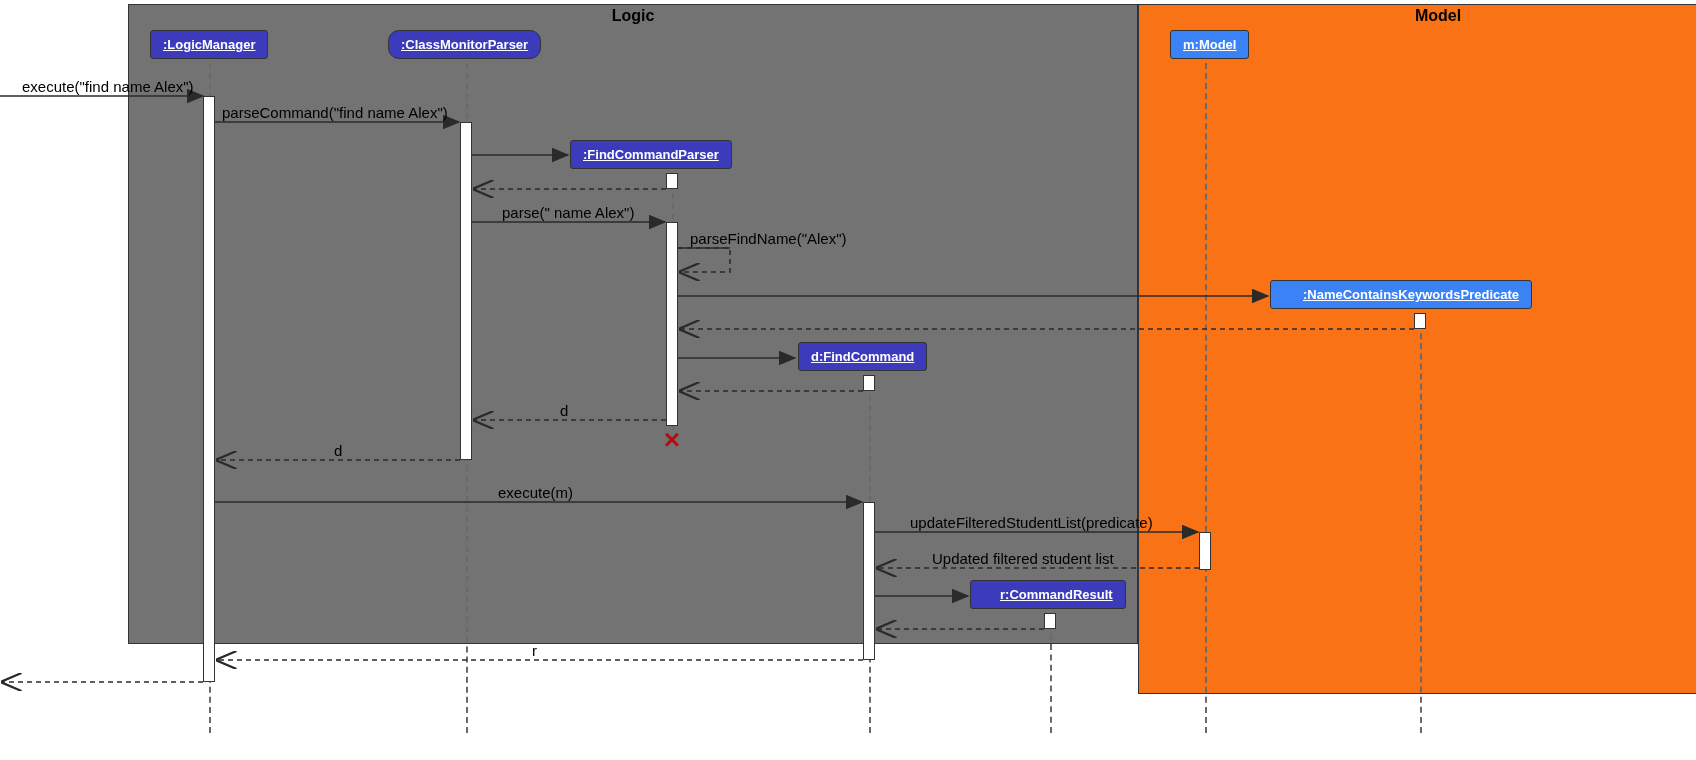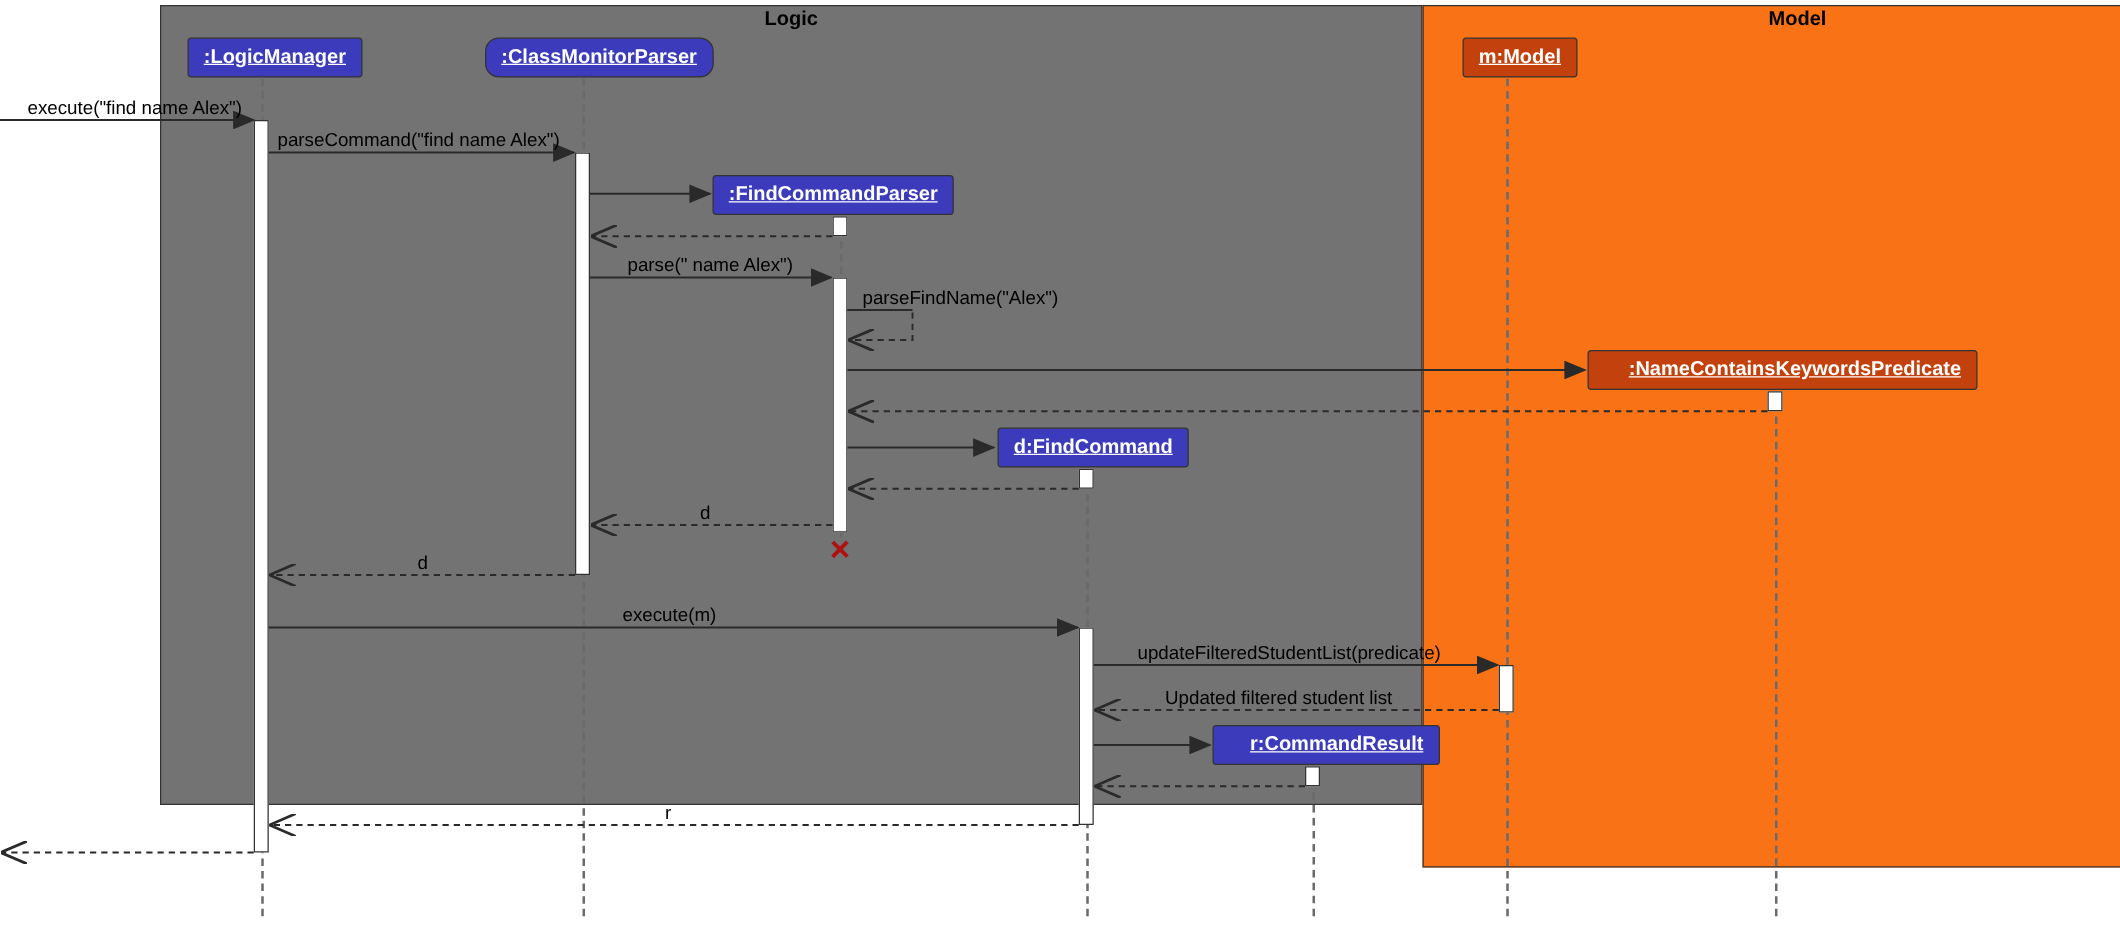--- a/index.html
+++ b/index.html
@@ -16,28 +16,28 @@
   .frame-title {
     position: absolute;
     top: 2px; left: 50%; transform: translateX(-50%);
     font-size: 16px; font-weight: 600;
   }
   .box {
     position: absolute;
     border: 1px solid #333;
     background: #3b3bbb;
     color: #fff;
-    font-size: 16px;
+    font-size: 13px;
     font-weight: 600;
     padding: 6px 12px;
     border-radius: 3px;
     white-space: nowrap;
     text-decoration: underline;
   }
-  .box.red { background: #c2410c; }
+  .box.red { background: #3b82f6; }
   .lifeline {
     position: absolute;
     width: 0;
     border-left: 2px dashed #6a6a6a;
   }
   .activation {
     position: absolute;
     width: 12px;
     background: #fff;
     border: 1px solid #333;

